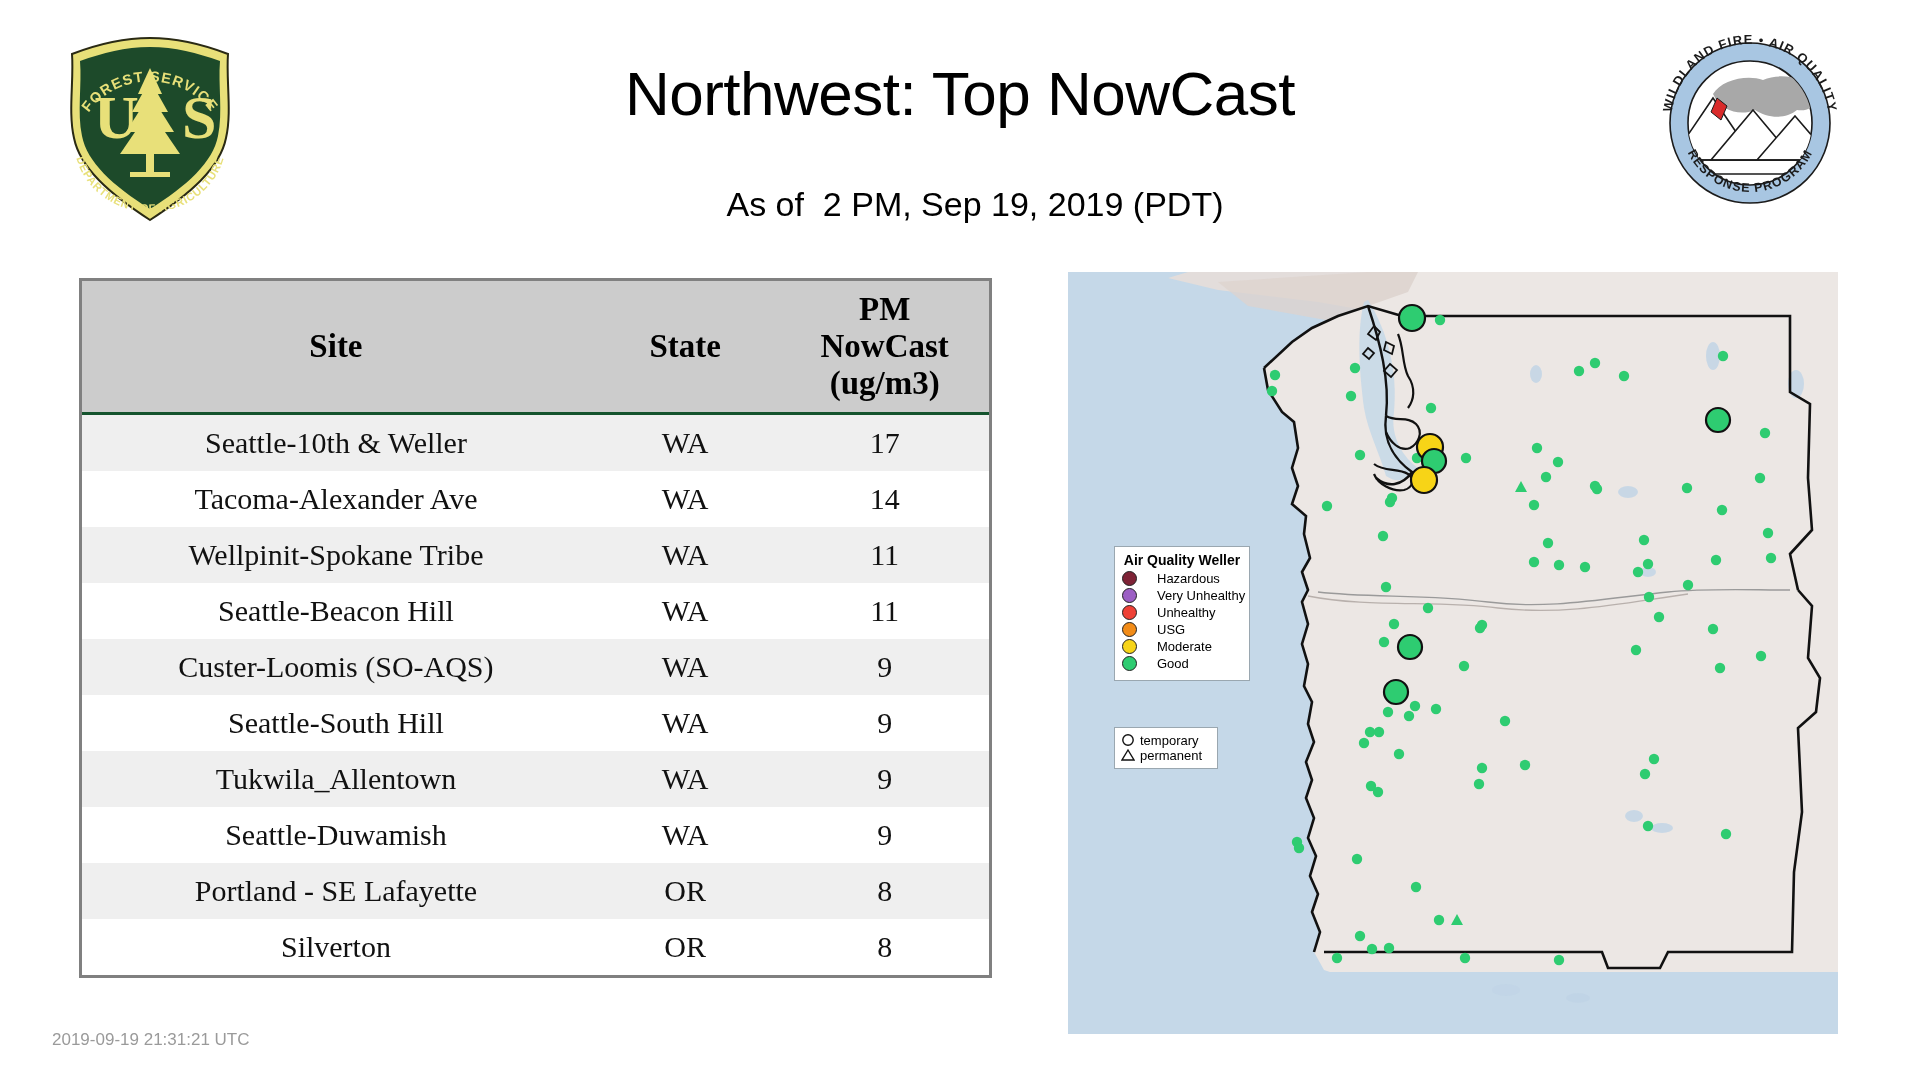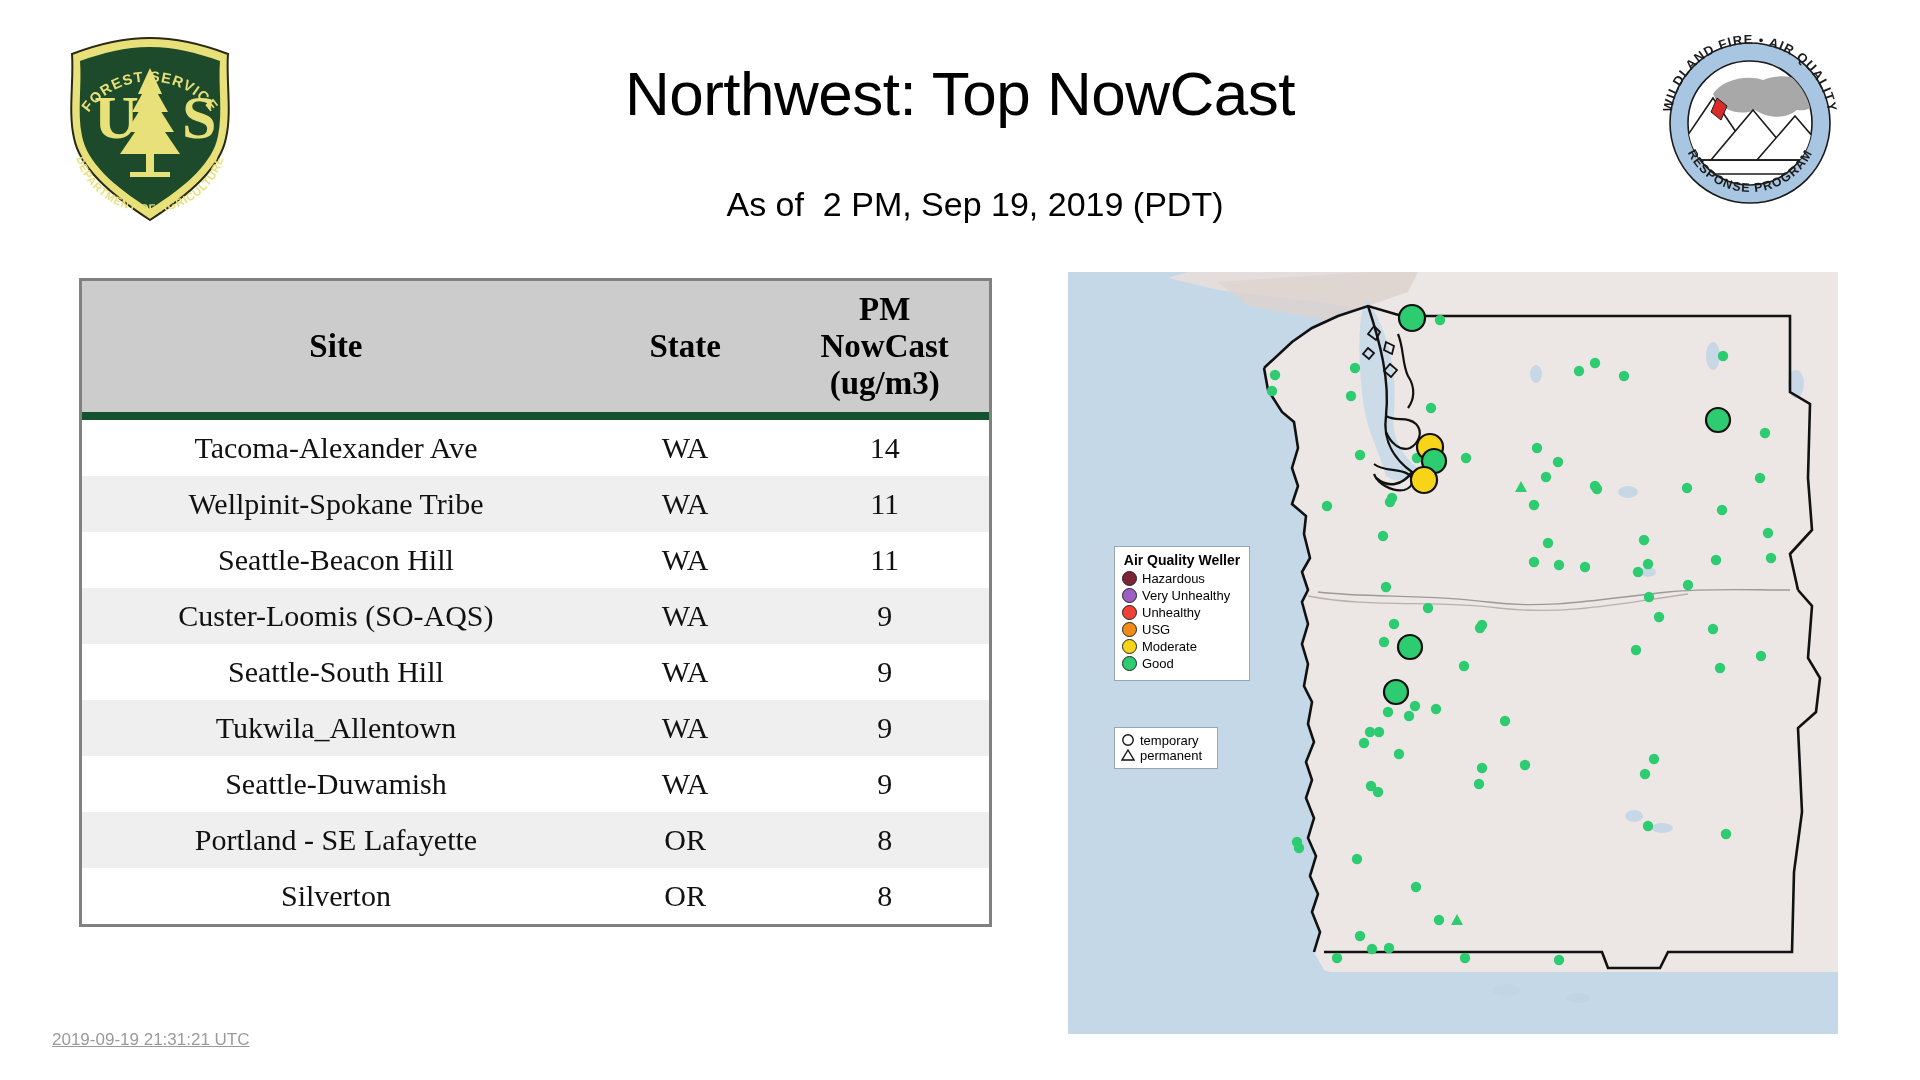--- a/index.html
+++ b/index.html
@@ -78,21 +78,21 @@
     font-family: "Liberation Serif", serif;
   }
   table.nowcast thead th {
     background: #cccccc;
     color: #000000;
     font-family: "Liberation Serif", serif;
     font-weight: bold;
     font-size: 33px;
     text-align: center;
     padding: 10px 4px;
-    border-bottom: 8px solid #14532d;
+    border-bottom: 3px solid #14532d;
     line-height: 1.12;
   }
   table.nowcast thead th.col-site   { width: 56%; }
   table.nowcast thead th.col-state  { width: 21%; }
   table.nowcast thead th.col-value  { width: 23%; }
 
   table.nowcast tbody td {
     font-family: "Liberation Serif", serif;
     font-size: 30px;
     color: #111111;
@@ -133,21 +133,21 @@
     font-family: "Liberation Sans", sans-serif;
     font-size: 14px;
     font-weight: bold;
     color: #000;
     text-align: center;
     margin-bottom: 3px;
   }
   .legend-row {
     display: flex;
     align-items: center;
-    gap: 5px;
+    gap: 20px;
     line-height: 1;
     margin-bottom: 2px;
   }
   .legend-swatch {
     width: 13px;
     height: 13px;
     border-radius: 50%;
     border: 1px solid #222;
     flex: 0 0 auto;
   }
@@ -172,21 +172,20 @@
 
   
   #footer-timestamp {
     position: absolute;
     left: 52px;
     top: 1030px;
     font-family: "Liberation Sans", sans-serif;
     font-size: 17px;
     color: #9a9a9a;
     white-space: nowrap;
-    text-decoration: underline;
   }
 </style>
 </head>
 <body>
 
 <div id="usfs-logo">
   <svg viewBox="0 0 200 200" width="200" height="200" aria-hidden="true">
     <defs>
       <path id="fs-top-arc" d="M 30,104 A 72,66 0 0 1 170,104" fill="none"></path>
       <path id="fs-bot-arc" d="M 24,112 A 76,72 0 0 0 176,112" fill="none"></path>
@@ -267,20 +266,25 @@
         <th class="col-site">Site</th>
         <th class="col-state">State</th>
         <th class="col-value">
           <div>PM</div>
           <div>NowCast</div>
           <div>(ug/m3)</div>
         </th>
       </tr>
     </thead>
     <tbody id="nowcast-tbody">
+        <tr class="odd">
+          <td>Seattle-10th &amp; Weller</td>
+          <td>WA</td>
+          <td>17</td>
+        </tr>
         <tr class="even">
           <td>Tacoma-Alexander Ave</td>
           <td>WA</td>
           <td>14</td>
         </tr>
         <tr class="odd">
           <td>Wellpinit-Spokane Tribe</td>
           <td>WA</td>
           <td>11</td>
         </tr>

